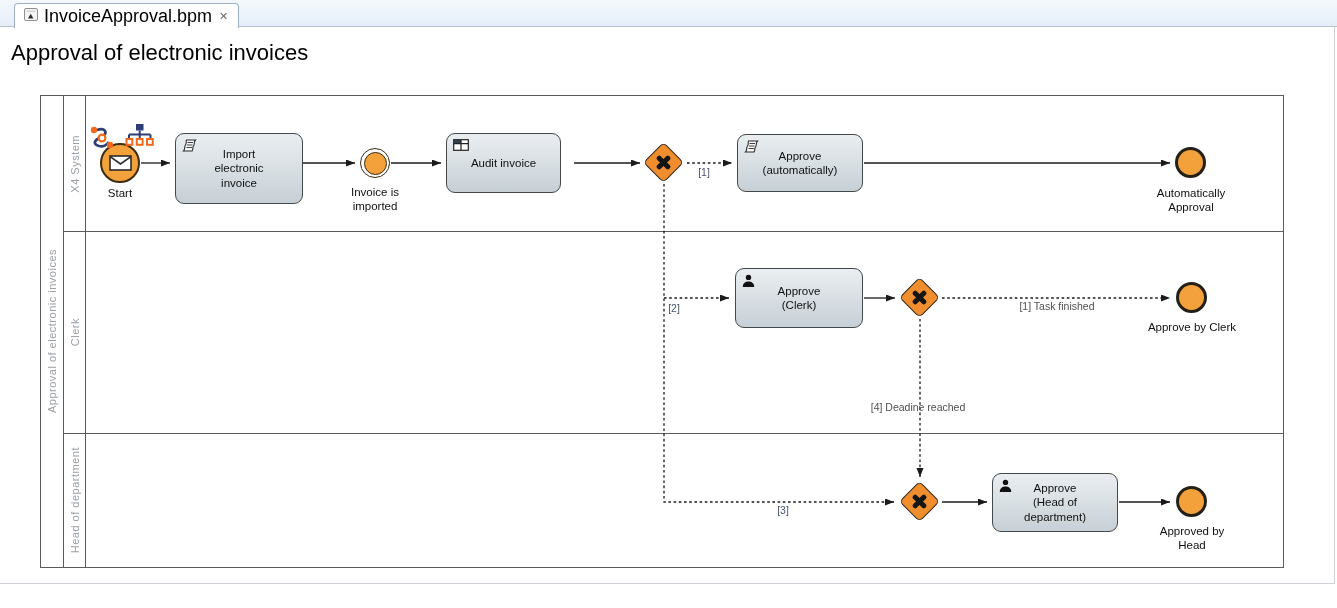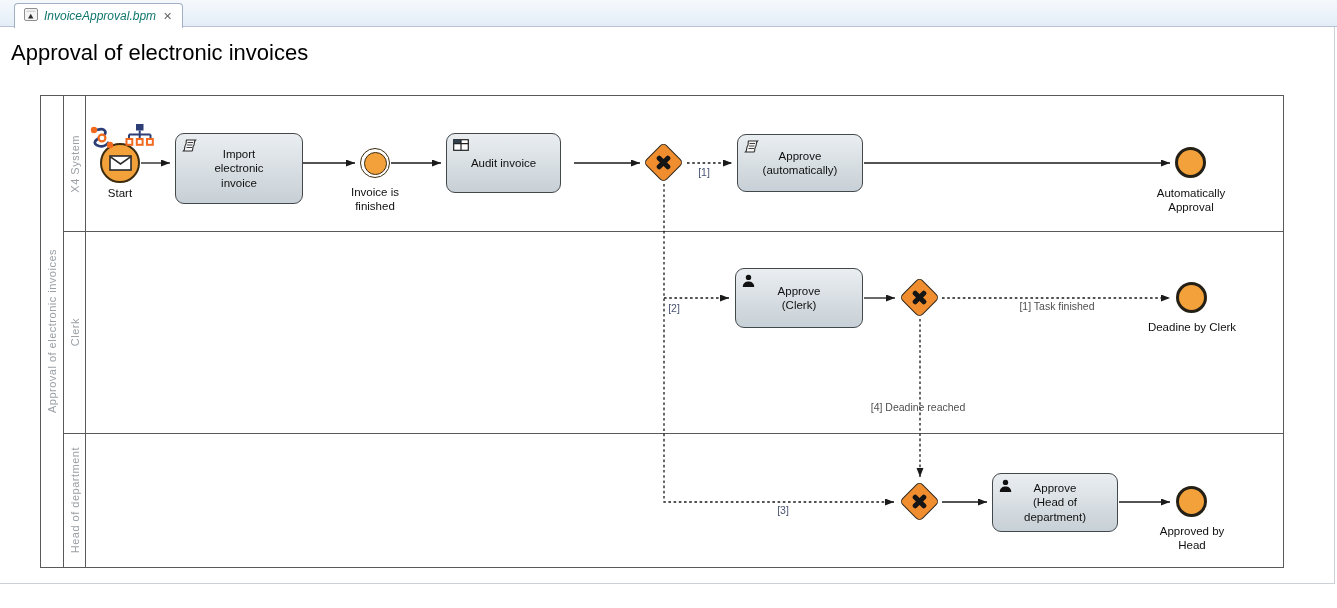--- a/index.html
+++ b/index.html
@@ -6,21 +6,21 @@
   html,body { background:#fff; }
   body { font-family:"Liberation Sans", sans-serif; }
   #app { position:relative; width:1337px; height:608px; background:#fff; overflow:hidden; }
 
   
   .tabbar { position:absolute; left:0; top:0; width:1337px; height:27px;
             background:linear-gradient(#f5f9fd,#e4edf7); border-bottom:1px solid #b7c3d3; }
   .tab { position:absolute; left:14px; top:3px; height:25px; padding:0 9px;
          display:flex; align-items:center; gap:6px; background:#fff;
          border:1px solid #9fb0c4; border-bottom:none; border-radius:4px 4px 0 0; z-index:3; }
-  .tab-title { font-size:12px; color:#0f766e;font-style:italic; }
+  .tab-title { font-size:18px; color:#000000; }
   .tab-close { font-size:11px; color:#666; cursor:pointer; padding:0 1px; }
   .viewport-edge { position:absolute; left:0; top:27px; width:1335px; height:557px;
                    border-right:1px solid #ccd1d8; border-bottom:1px solid #ccd1d8;
                    pointer-events:none; }
 
   
   .page-title { position:absolute; left:11px; top:40px; font-size:22px; color:#000; font-weight:400; }
 
   
   .pool { position:absolute; left:40px; top:95px; width:1244px; height:473px;
@@ -188,21 +188,21 @@
     </span>
     <div class="task-label">Import
 electronic
 invoice</div>
   </div>
 
   <div class="event intermediate" style="left:360px; top:148px">
     <span class="inner"></span>
   </div>
   <div class="node-caption" style="left:375px; top:185px">Invoice is
-finished</div>
+imported</div>
 
   <div class="task" style="left:446px; top:133px; width:115px; height:60px">
     <span class="task-icon">
       <svg width="16" height="12" viewBox="0 0 16 12">
         <rect x="0.7" y="0.7" width="14.6" height="10.6" fill="#fff" stroke="#222" stroke-width="1.2"></rect>
         <rect x="0.7" y="0.7" width="7.3" height="4" fill="#30404f"></rect>
         <path d="M0.7,4.7 H15.3 M8,0.7 V11.3" stroke="#222" stroke-width="1.2"></path>
       </svg>
     </span>
     <div class="task-label">Audit invoice</div>
@@ -246,21 +246,21 @@
 
   <div class="gateway" style="left:905px; top:283px">
     <span class="gw-x">
         <i class="h"></i>
         <i class="v"></i>
       </span>
   </div>
 
   <div class="edge-label named" style="left:1057px; top:300px">[1] Task finished</div>
   <div class="event end" style="left:1176px; top:282px"></div>
-  <div class="node-caption" style="left:1192px; top:320px">Deadine by Clerk</div>
+  <div class="node-caption" style="left:1192px; top:320px">Approve by Clerk</div>
 
   <div class="edge-label named" style="left:918px; top:401px">[4] Deadine reached</div>
 
   <div class="edge-label cond" style="left:783px; top:504px">[3]</div>
 
   <div class="gateway" style="left:905px; top:487px">
     <span class="gw-x">
         <i class="h"></i>
         <i class="v"></i>
       </span>

